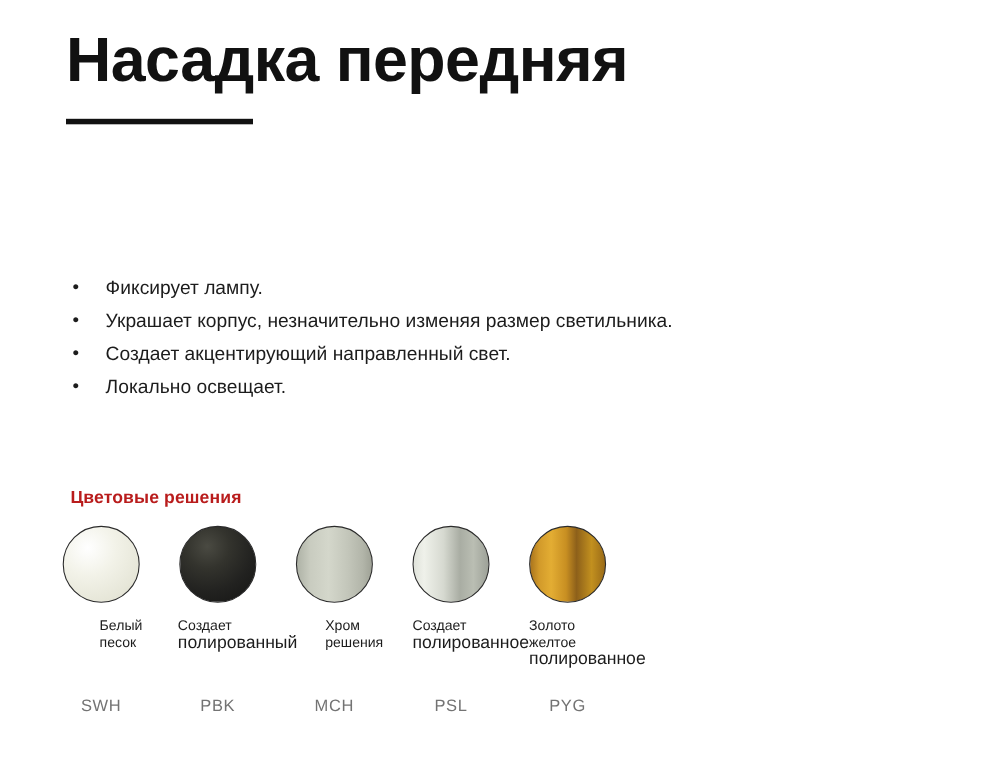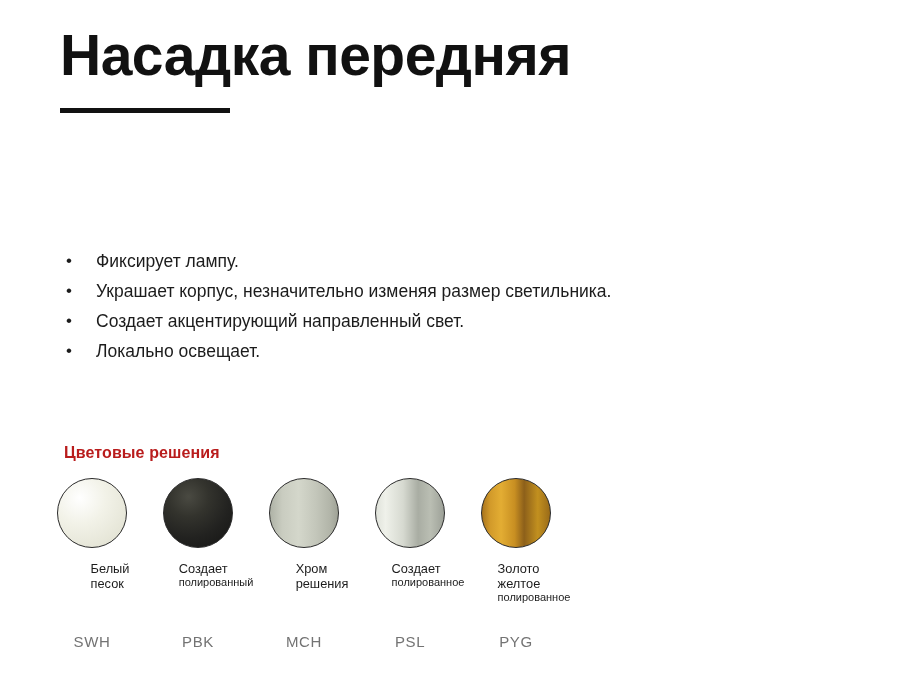--- a/index.html
+++ b/index.html
@@ -141,21 +141,21 @@
     margin-left: 36px;
   }
   .lbl-main {
     display: block;
     font-size: 12.8px;
     color: #1c1c1c;
     white-space: nowrap;
   }
   .lbl-sub {
     display: block;
-    font-size: 11px;
+    font-size: 16px;
     color: #1c1c1c;
     white-space: nowrap;
   }
   .swatch-code {
     position: absolute;
     top: 155px;
     font-size: 15px;
     color: #737373;
     letter-spacing: 0.6px;
     white-space: nowrap;

